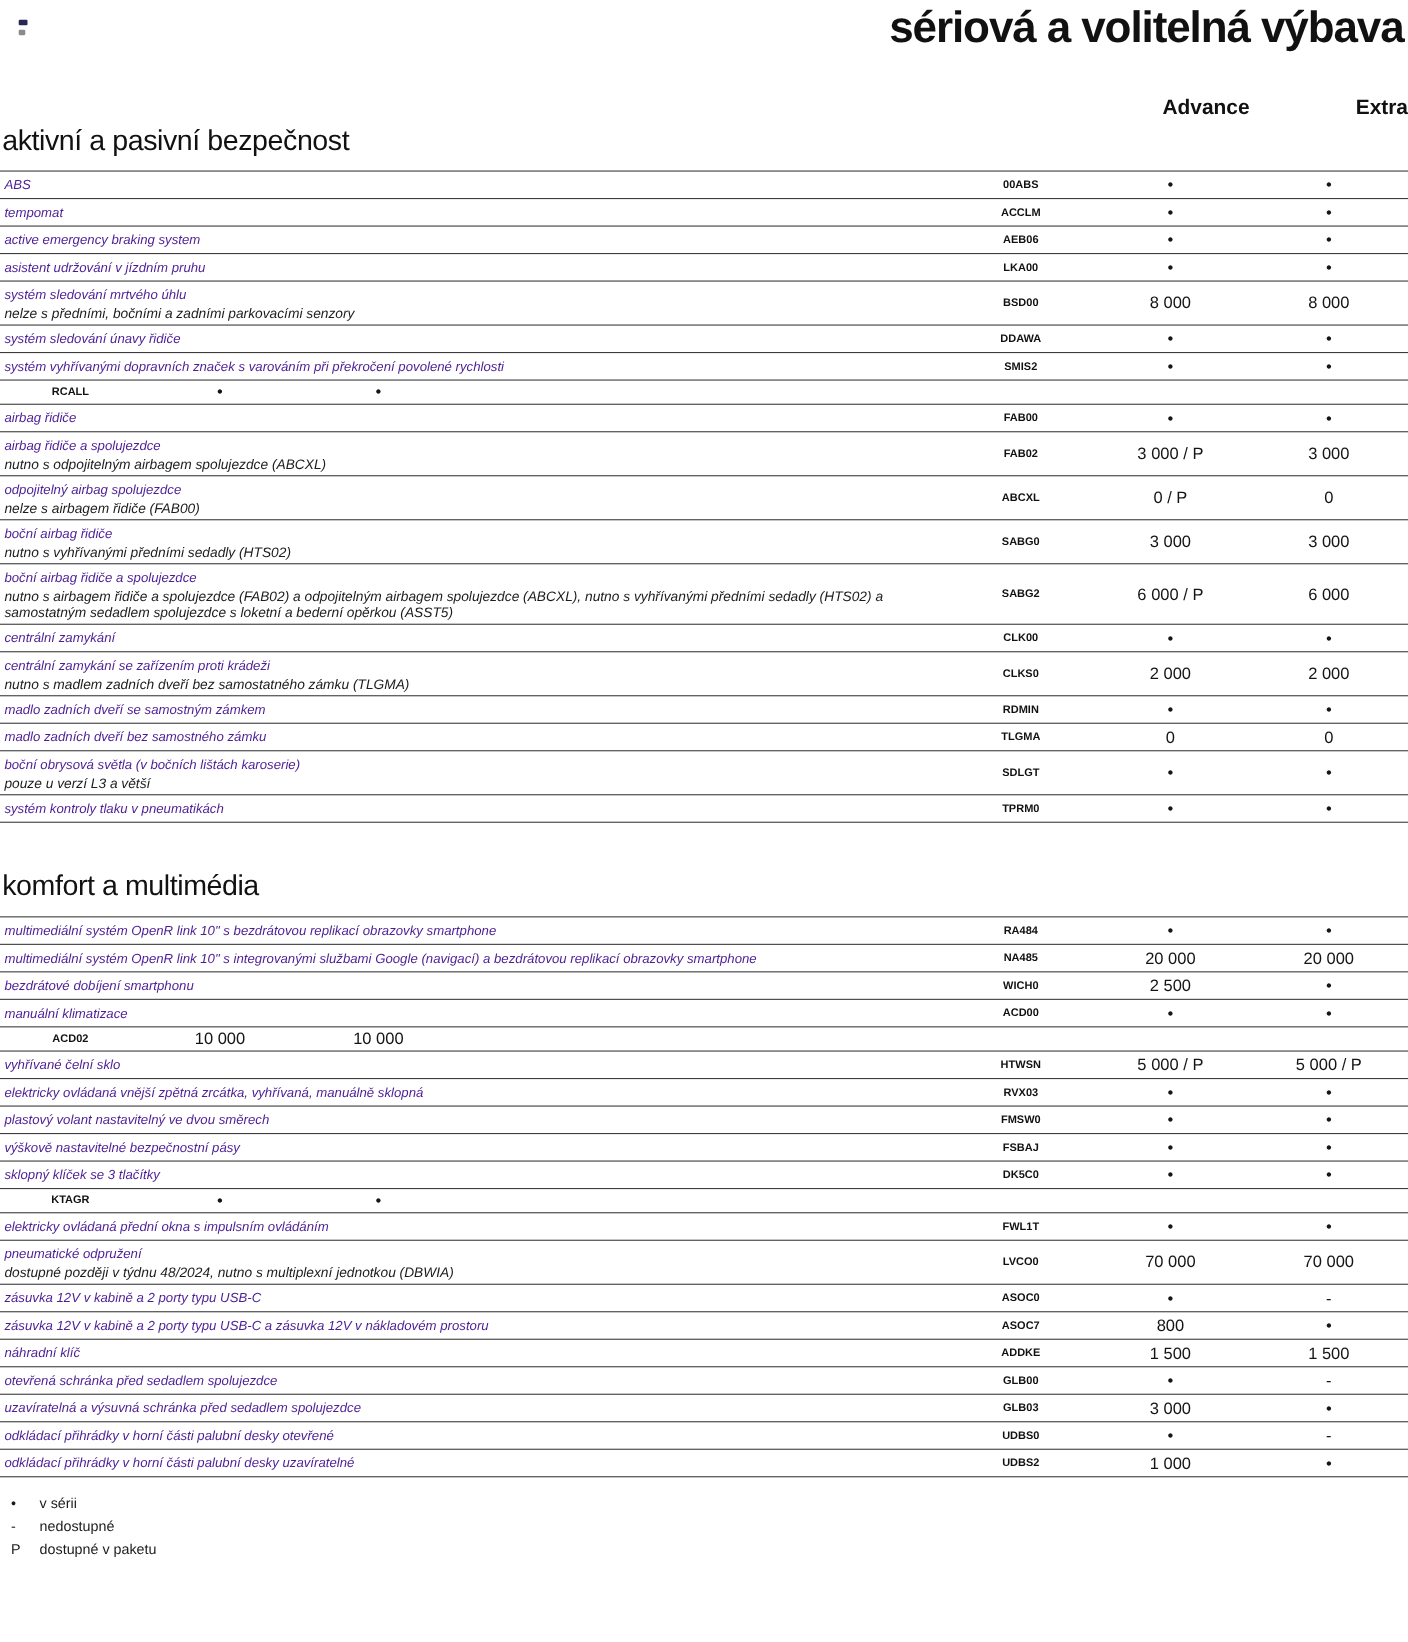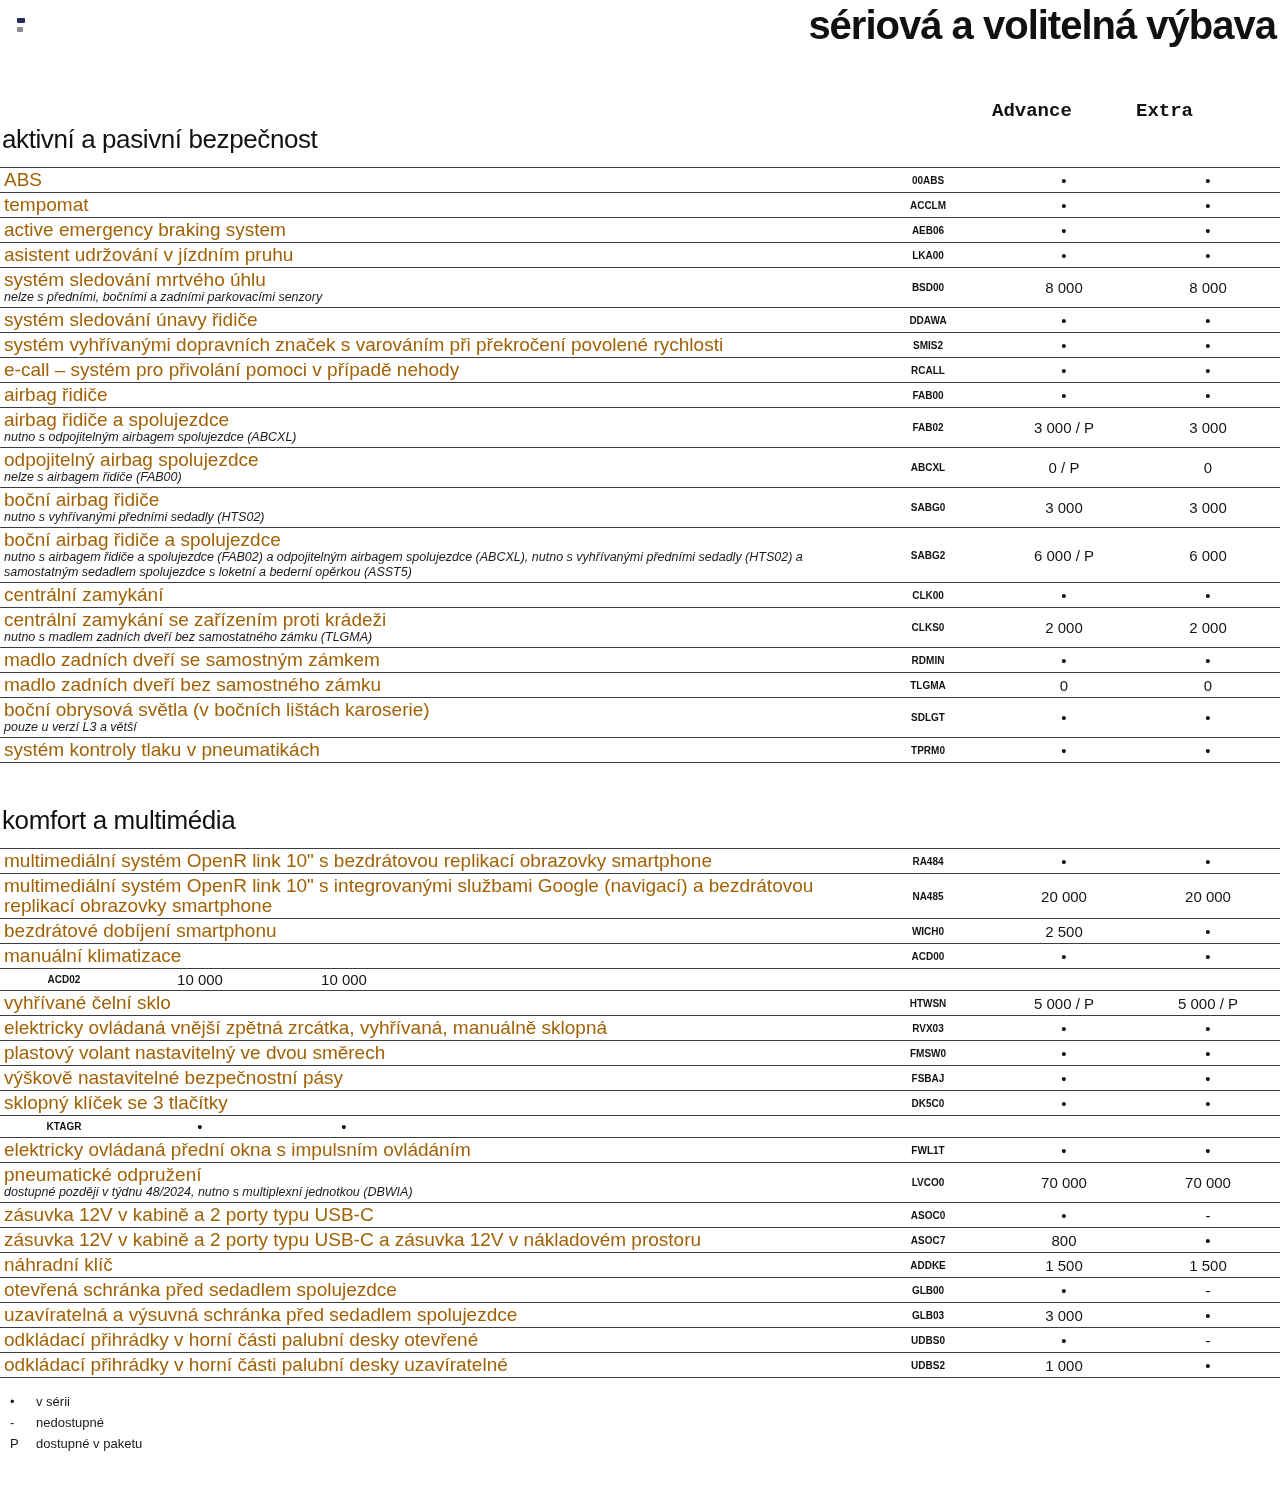--- a/index.html
+++ b/index.html
@@ -10,58 +10,58 @@
   body {
     width: 1280px;
     min-height: 1493px;
     font-family: "Liberation Sans", sans-serif;
     color: #161616;
     -webkit-font-smoothing: antialiased;
   }
   .page { position: relative; padding: 0; }
 
   
-  header.top { position: relative; height: 52px; margin-bottom: 48px; }
+  header.top { position: relative; height: 52px; margin-bottom: 36px; }
   .logo {
     position: absolute; left: 17px; top: 18px;
     width: 9px; height: 14px;
     display: flex; flex-direction: column; justify-content: space-between;
   }
   .logo .bar { display: block; height: 5px; border-radius: 1px; }
   .logo .b1 { width: 8px; background: #27275a; }
   .logo .b2 { width: 6px; background: #8a8a8a; }
   h1.title {
     margin: 0; padding: 2px 4px 0 0;
     text-align: right;
     font-size: 40px; line-height: 46px;
     font-weight: 800; letter-spacing: -1px;
     color: #111;
   }
 
   
   .col-headers { display: flex; align-items: flex-end; font-weight: 800; font-size: 19px; color: #111; }
   .col-headers .spacer { flex: 1; }
-  .col-headers .col { width: 144px; text-align: left; font-family: Liberation Mono, monospace; }
+  .col-headers .col { width: 144px; text-align: right; }
 
   
   .section-title {
     font-size: 26px; font-weight: 400; letter-spacing: -0.4px;
     margin: 2px 0 12px 2px; color: #111;
   }
   .section + .section .section-title { margin-top: 42px; }
 
   
   .table { border-top: 1px solid #3d3d3d; }
   .row {
     display: flex; align-items: center;
     border-bottom: 1px solid #3d3d3d;
     padding: 2px 0;
   }
   .name-cell { flex: 1; min-width: 0; padding-left: 4px; }
-  .feature-name { font-size: 19px; line-height: 20px; color: #a16207; }
+  .feature-name { font-size: 12px; line-height: 20px; color: #4c1d95; font-style: italic; }
   .feature-note { font-size: 12.5px; font-style: italic; line-height: 15px; color: #1c1c1c; }
   .code-cell { width: 128px; text-align: center; font-weight: 700; font-size: 10px; color: #111; }
   .val-cell { width: 144px; text-align: center; font-size: 15px; color: #151515; }
 
   
   .legend { margin-top: 13px; padding-left: 10px; font-size: 13px; color: #1a1a1a; }
   .legend-row { display: flex; line-height: 21px; }
   .legend-symbol { width: 26px; }
 </style>
 </head>
@@ -138,23 +138,20 @@
           </div>
           <div class="row">
             <div class="cell name-cell">
               <div class="feature-name">systém vyhřívanými dopravních značek s varováním při překročení povolené rychlosti</div>
             </div>
             <div class="cell code-cell">SMIS2</div>
             <div class="cell val-cell">•</div>
             <div class="cell val-cell">•</div>
           </div>
           <div class="row">
-            <div class="cell name-cell">
-              <div class="feature-name">e-call – systém pro přivolání pomoci v případě nehody</div>
-            </div>
             <div class="cell code-cell">RCALL</div>
             <div class="cell val-cell">•</div>
             <div class="cell val-cell">•</div>
           </div>
           <div class="row">
             <div class="cell name-cell">
               <div class="feature-name">airbag řidiče</div>
             </div>
             <div class="cell code-cell">FAB00</div>
             <div class="cell val-cell">•</div>

